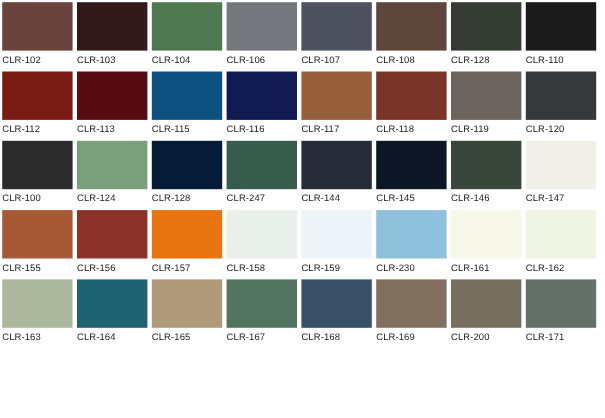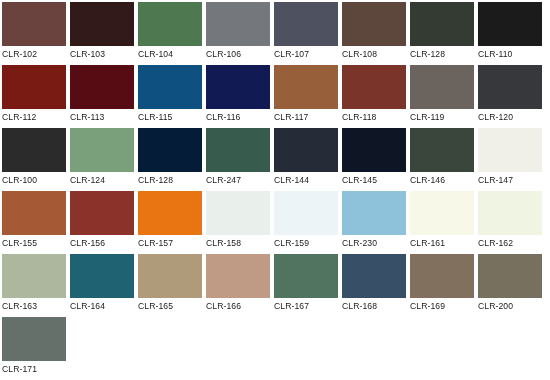--- a/index.html
+++ b/index.html
@@ -182,24 +182,20 @@
     </div>
     <div class="swatch-cell">
       <span class="swatch-chip" style="background-color: rgb(31, 98, 114);"></span>
       <span class="swatch-label">CLR-164</span>
     </div>
     <div class="swatch-cell">
       <span class="swatch-chip" style="background-color: rgb(175, 155, 121);"></span>
       <span class="swatch-label">CLR-165</span>
     </div>
     <div class="swatch-cell">
-      <span class="swatch-chip" style="background-color: rgb(191, 155, 133);"></span>
-      <span class="swatch-label">CLR-166</span>
-    </div>
-    <div class="swatch-cell">
       <span class="swatch-chip" style="background-color: rgb(80, 116, 95);"></span>
       <span class="swatch-label">CLR-167</span>
     </div>
     <div class="swatch-cell">
       <span class="swatch-chip" style="background-color: rgb(55, 80, 104);"></span>
       <span class="swatch-label">CLR-168</span>
     </div>
     <div class="swatch-cell">
       <span class="swatch-chip" style="background-color: rgb(130, 112, 95);"></span>
       <span class="swatch-label">CLR-169</span>

